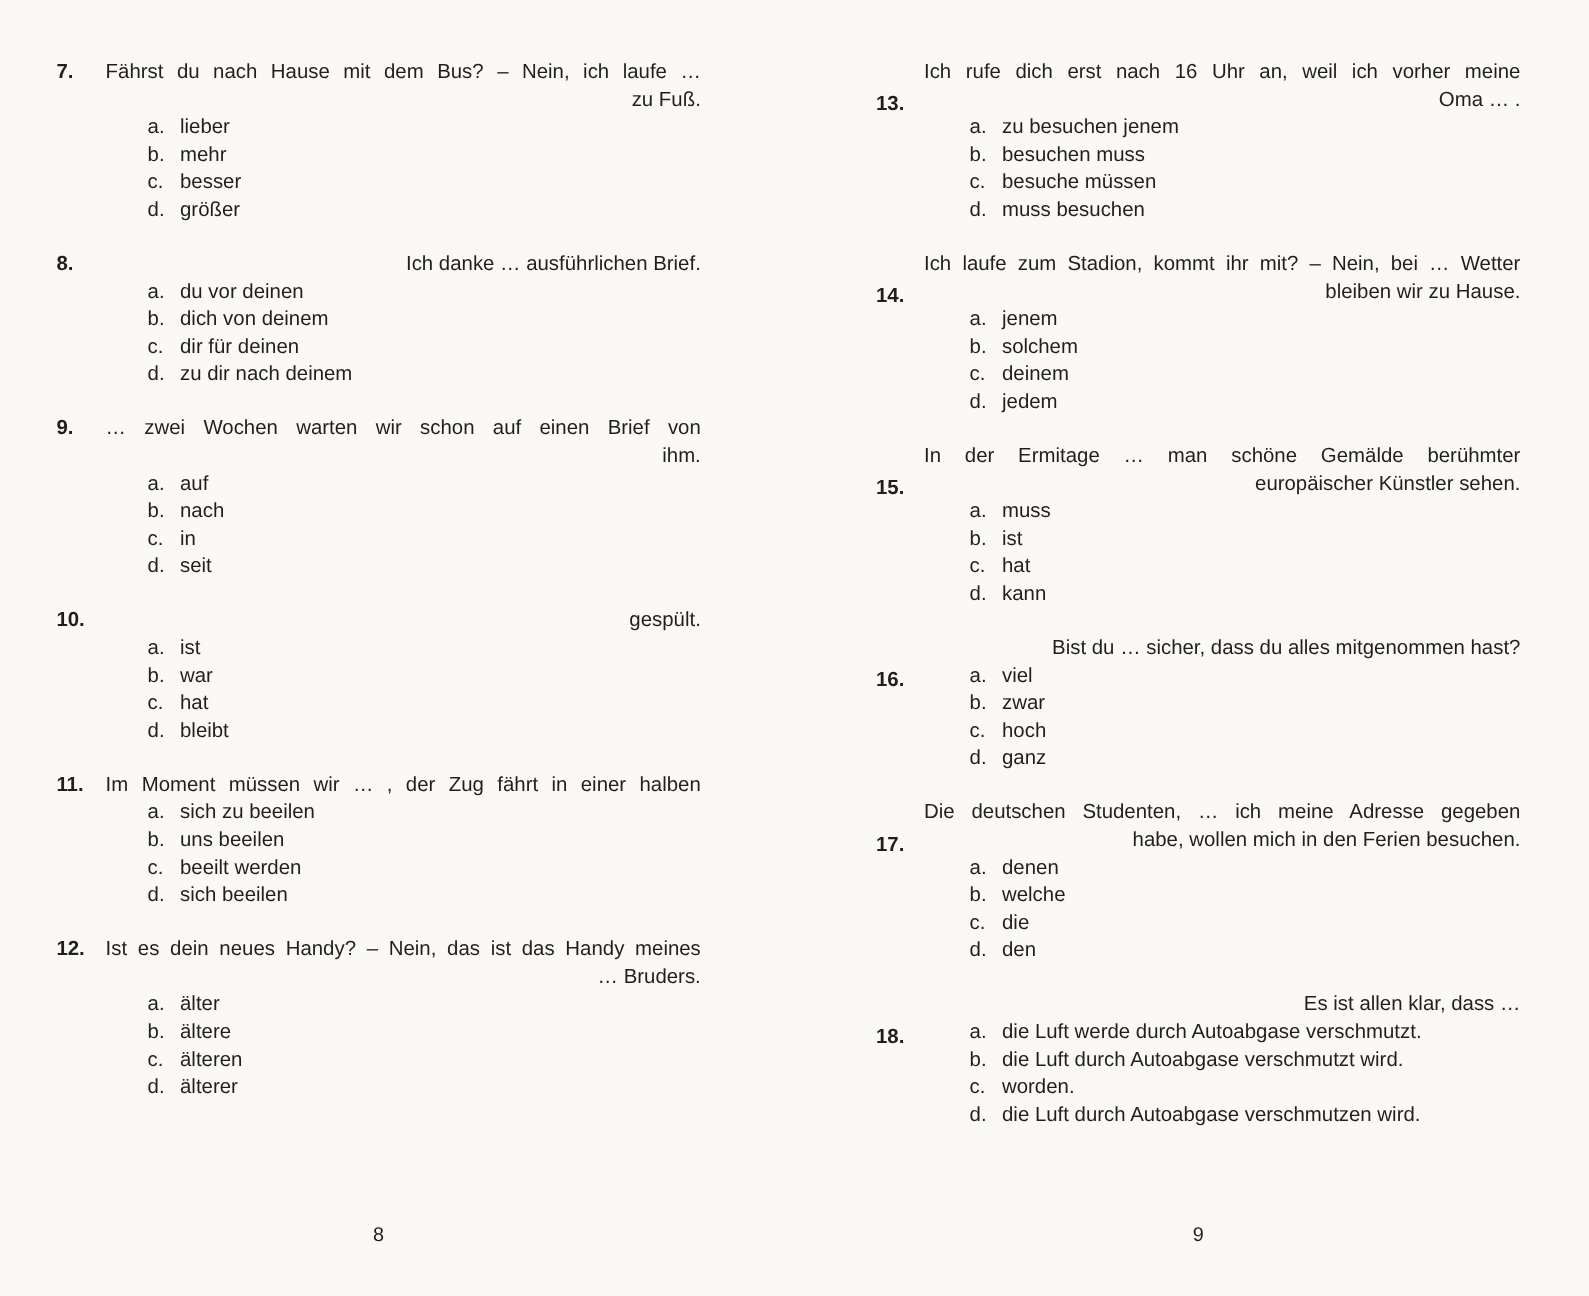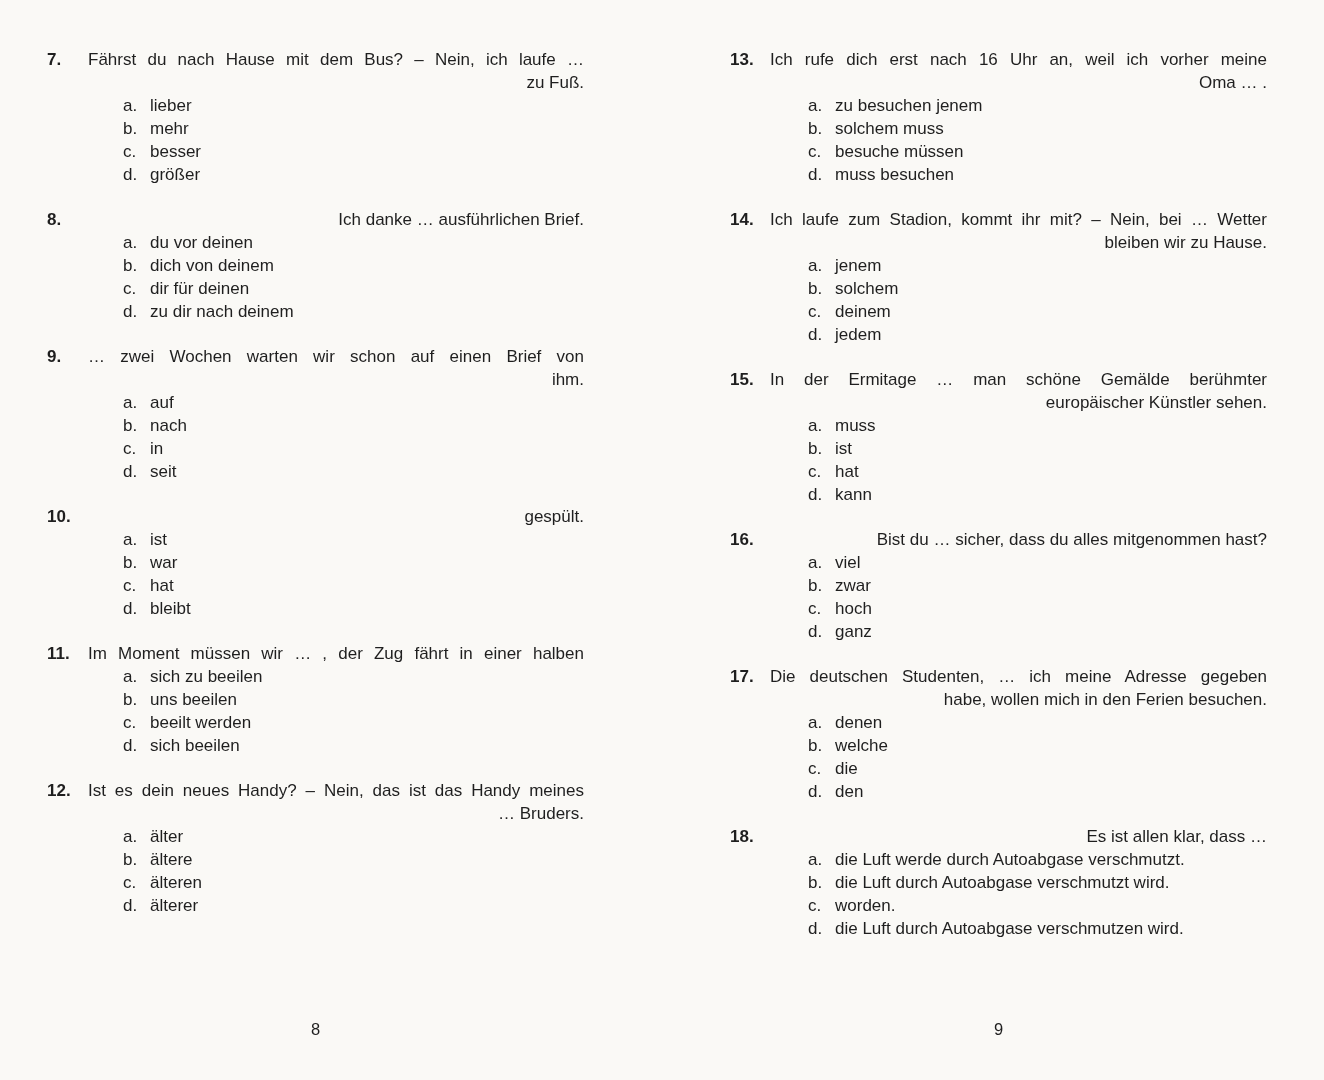--- a/index.html
+++ b/index.html
@@ -26,21 +26,21 @@
   .question {
     display: flex;
     margin-bottom: 22px;
   }
   .q-num {
     font-weight: 700;
     font-size: 17px;
     line-height: 23px;
     flex: 0 0 41px;
   }
-  #page-right .q-num { flex: 0 0 40px; }
+  #page-right .q-num { flex: 0 0 40px; margin-top: 27px; }
   .q-body { flex: 1; min-width: 0; }
 
   .q-line {
     font-size: 17px;
     line-height: 23px;
     text-align: right;
   }
   .q-line.fill {
     text-align: justify;
     text-align-last: justify;
@@ -284,21 +284,21 @@
           <div class="options">
             <div class="option">
               <div class="opt-letter">a.</div>
               <div class="opt-lines">
                 <div class="opt-line">zu besuchen jenem</div>
               </div>
             </div>
             <div class="option">
               <div class="opt-letter">b.</div>
               <div class="opt-lines">
-                <div class="opt-line">solchem muss</div>
+                <div class="opt-line">besuchen muss</div>
               </div>
             </div>
             <div class="option">
               <div class="opt-letter">c.</div>
               <div class="opt-lines">
                 <div class="opt-line">besuche müssen</div>
               </div>
             </div>
             <div class="option">
               <div class="opt-letter">d.</div>

